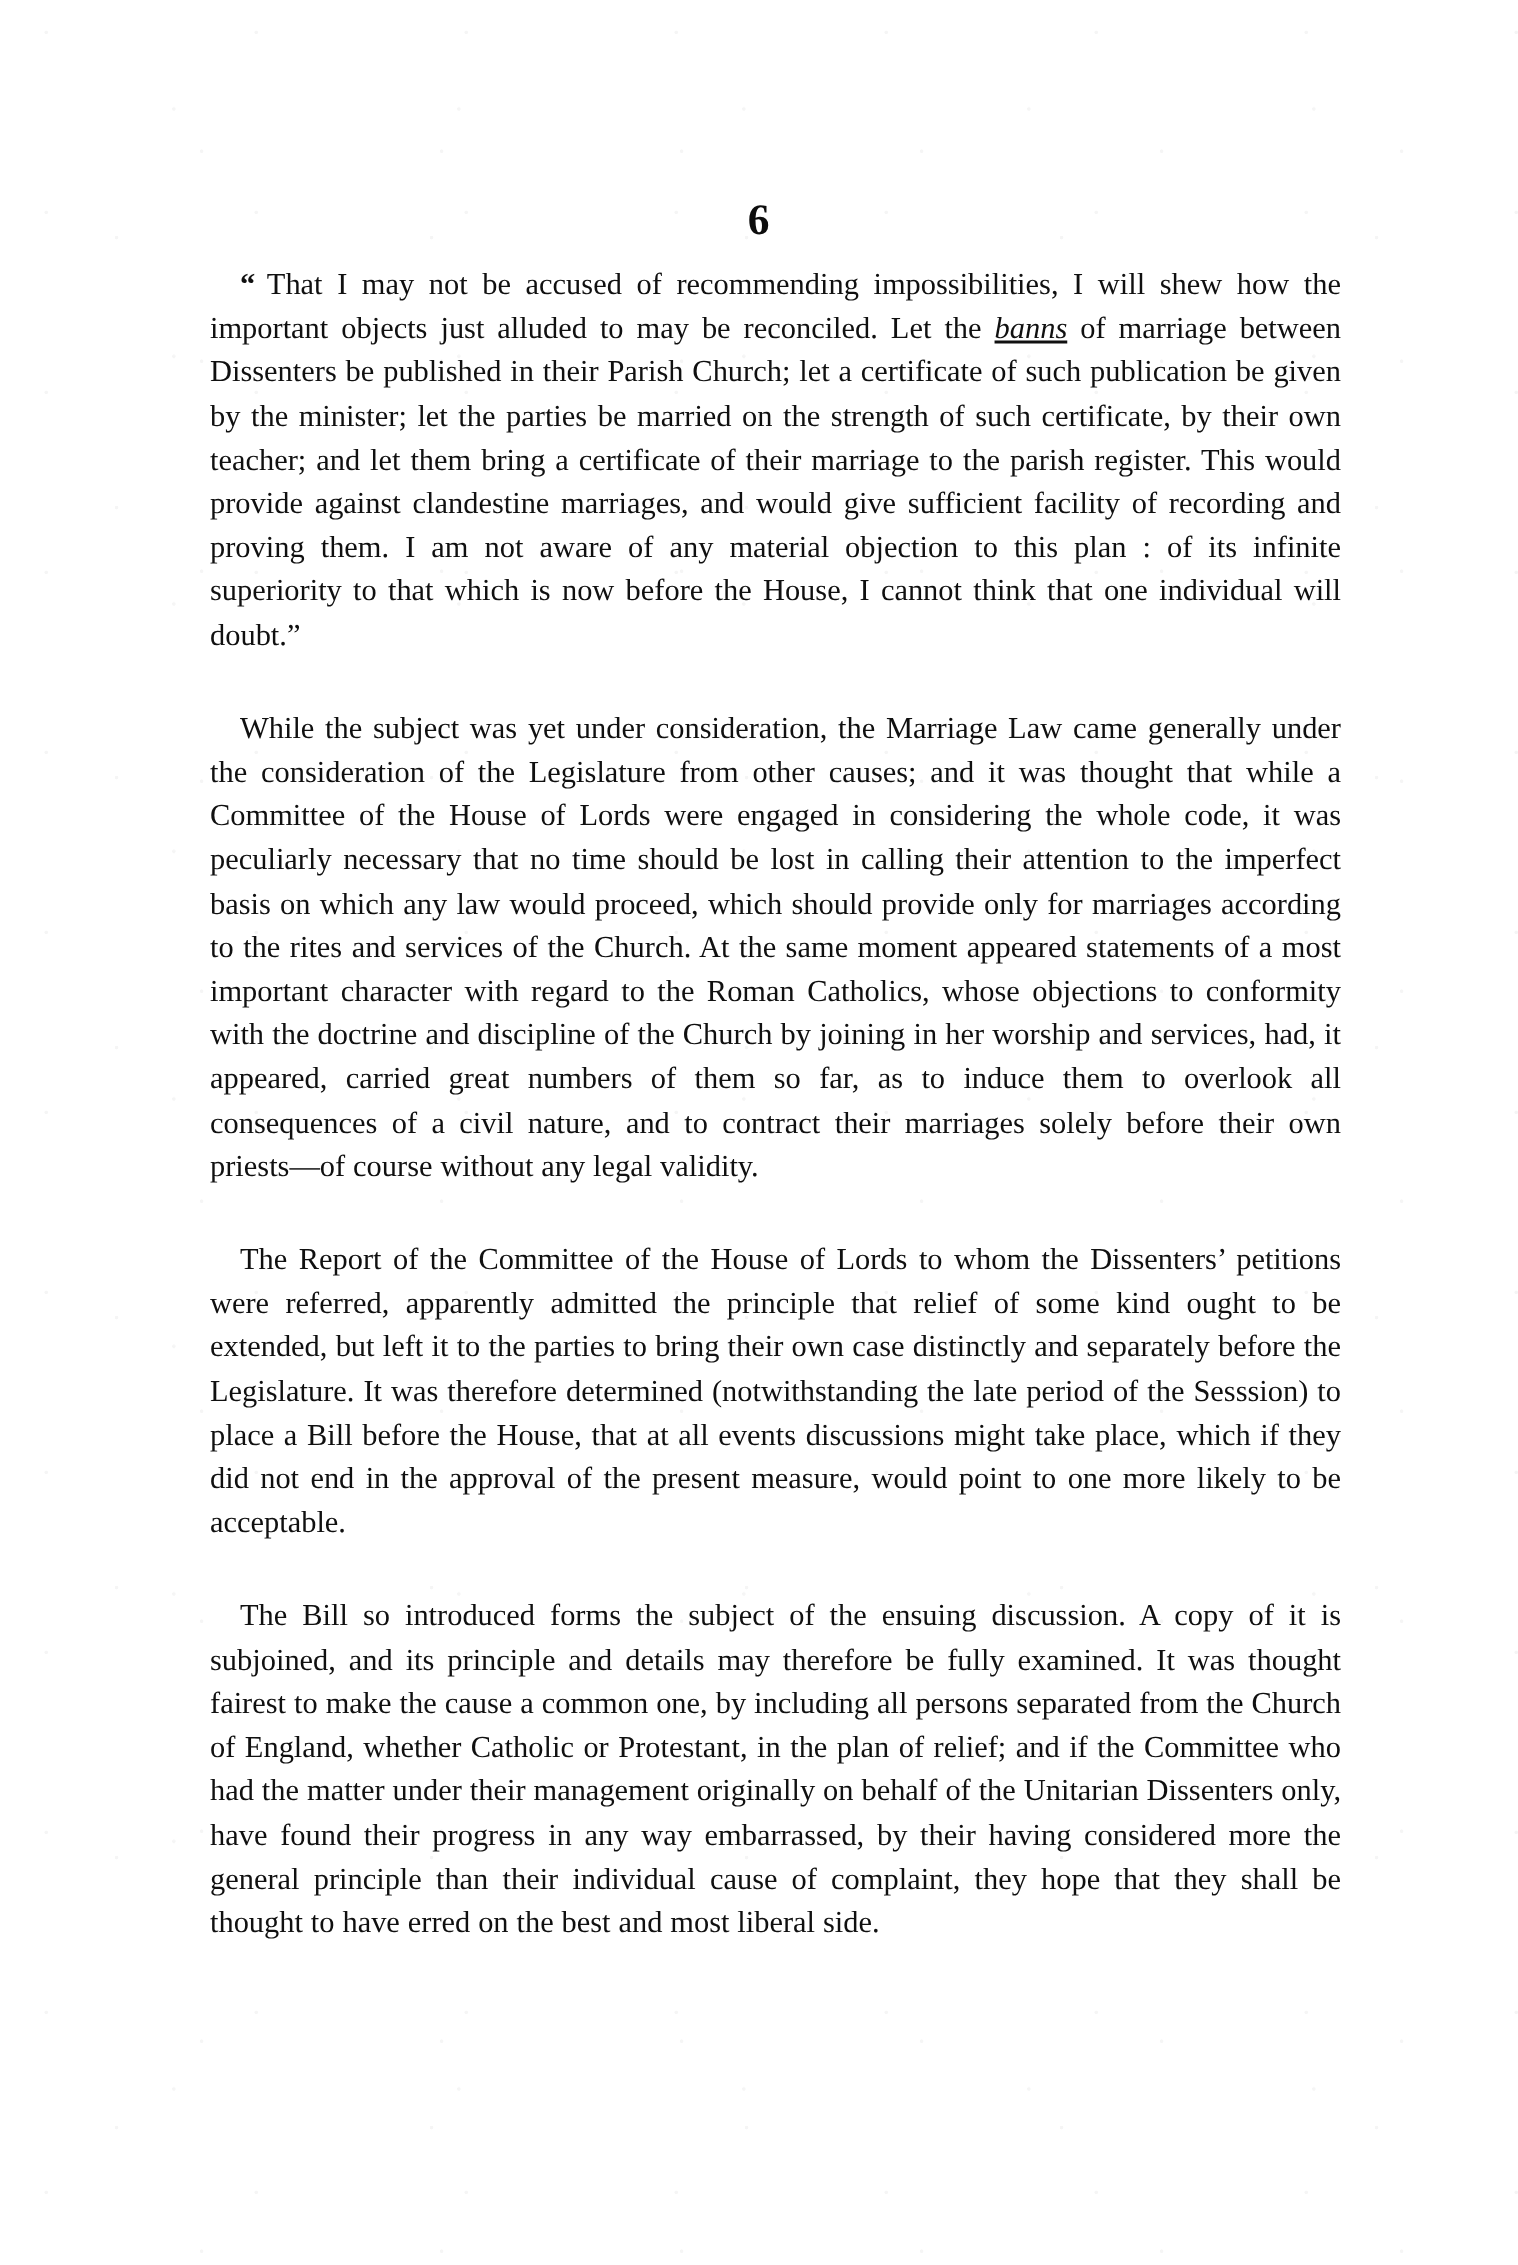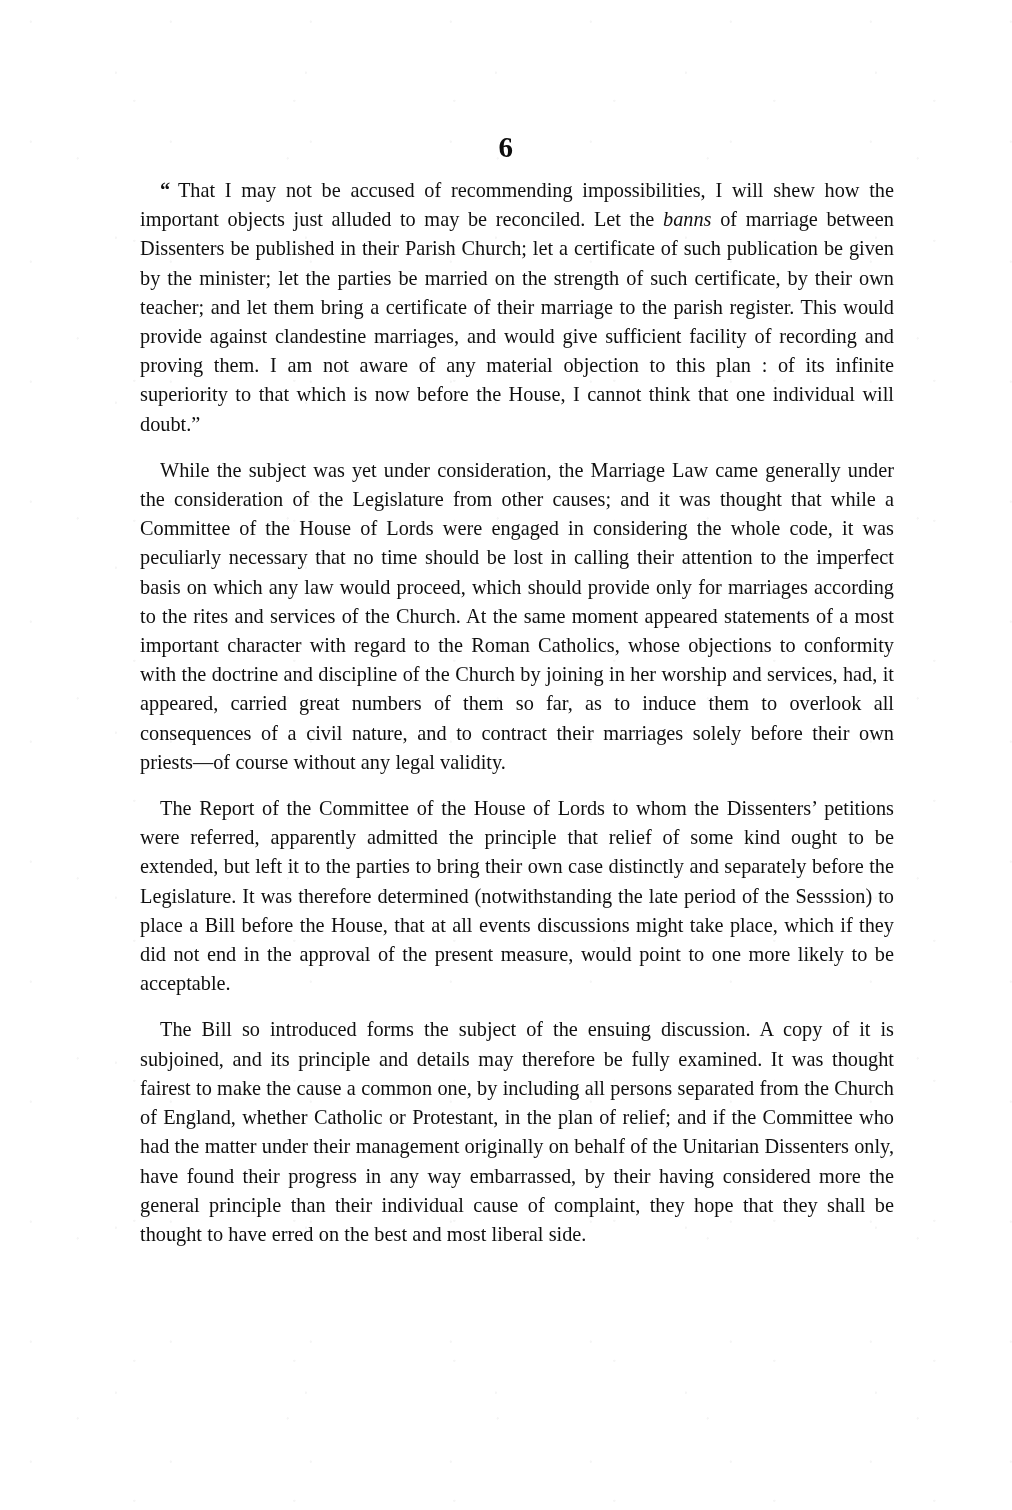--- a/index.html
+++ b/index.html
@@ -57,30 +57,31 @@
     hyphens: none;
   }
 
   
   p.para.indent {
     text-indent: 20px;
   }
 
   
   p.para + p.para {
-    margin-top: 17px;
+    margin-top: 33px;
   }
 
   
   p.para {
     text-align-last: left;
   }
 
   .ital {
     font-style: italic;
+    text-decoration: underline;
   }
 
   
   .openquote {
     font-weight: 700;
     letter-spacing: -1px;
   }
 
   
   .scan-tint {

